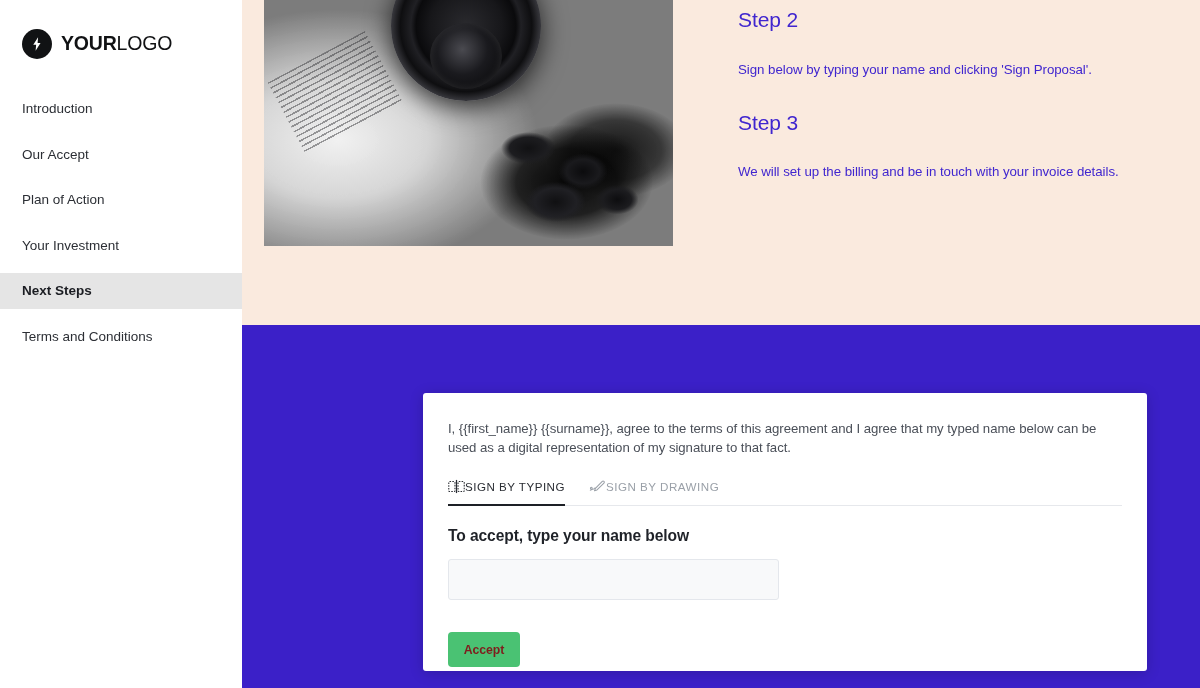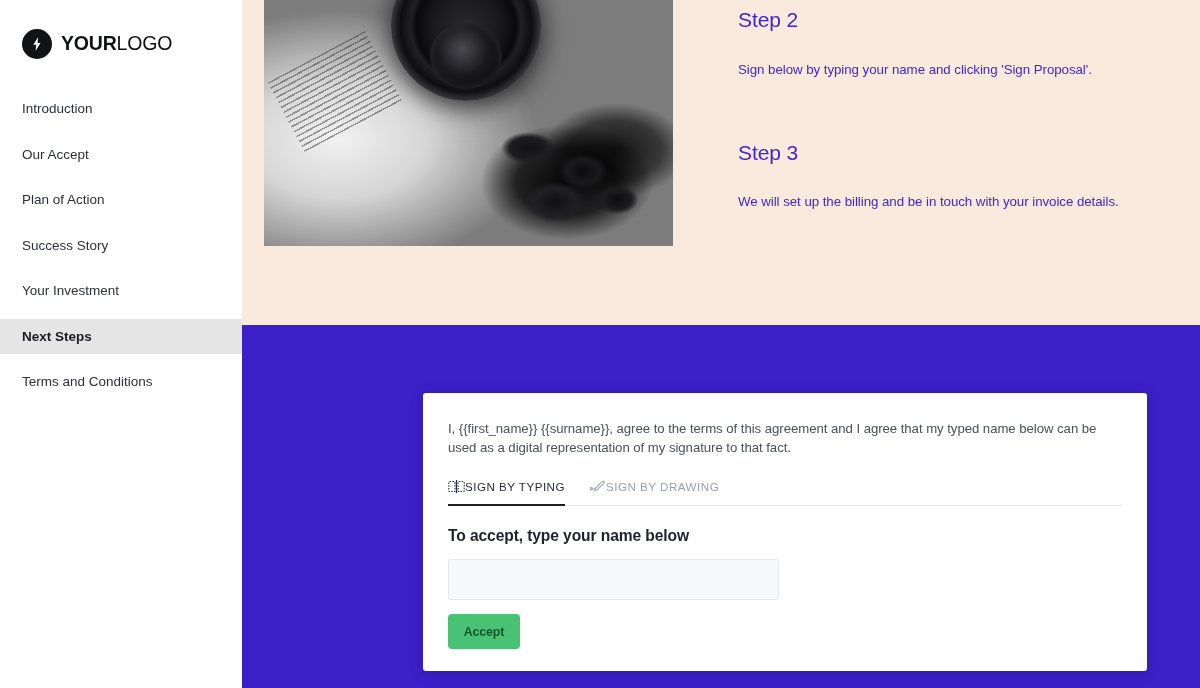--- a/index.html
+++ b/index.html
@@ -196,21 +196,21 @@
 
   .step-body {
     font-size: 13.3px;
     color: #4026cf;
     line-height: 1.45;
     letter-spacing: -0.05px;
   }
 
   .step-block-1 { padding-top: 7px; }
   .step-block-1 .step-body { margin-top: 27px; }
-  .step-block-2 { margin-top: 60px; }
+  .step-block-2 { margin-top: 30px; }
   .step-block-2 .step-body { margin-top: 26px; }
 
   
   .purple-band {
     position: absolute;
     left: 0;
     top: 325px;
     width: 958px;
     height: 363px;
     background: #3b20c8;
@@ -292,27 +292,27 @@
     border: 1px solid #e4e7ec;
     border-radius: 3px;
     padding: 0 11px;
     font-family: "Liberation Sans", sans-serif;
     font-size: 13.5px;
     color: #2a2d33;
     outline: none;
   }
 
   .accept-button {
-    margin-top: 14px;
+    margin-top: 32px;
     width: 72px;
     height: 35px;
     background: #4ac273;
     border: none;
     border-radius: 4px;
-    color: #14532d;
+    color: #7f1d1d;
     font-family: "Liberation Sans", sans-serif;
     font-size: 12.3px;
     font-weight: 700;
     letter-spacing: -0.1px;
     cursor: pointer;
     display: flex;
     align-items: center;
     justify-content: center;
   }
 </style>
@@ -331,21 +331,20 @@
       </span>
       <span class="logo-text">
         <span class="lt-bold">YOUR</span><span class="lt-light">LOGO</span>
       </span>
     </div>
 
     <nav class="nav">
       <div class="nav-item">Introduction</div>
       <div class="nav-item">Our Accept</div>
       <div class="nav-item">Plan of Action</div>
-      <div class="nav-item">Success Story</div>
       <div class="nav-item">Your Investment</div>
       <div class="nav-item active">Next Steps</div>
       <div class="nav-item">Terms and Conditions</div>
     </nav>
 
   </aside>
 
   <main class="main">
 
     <section class="beige-band">

